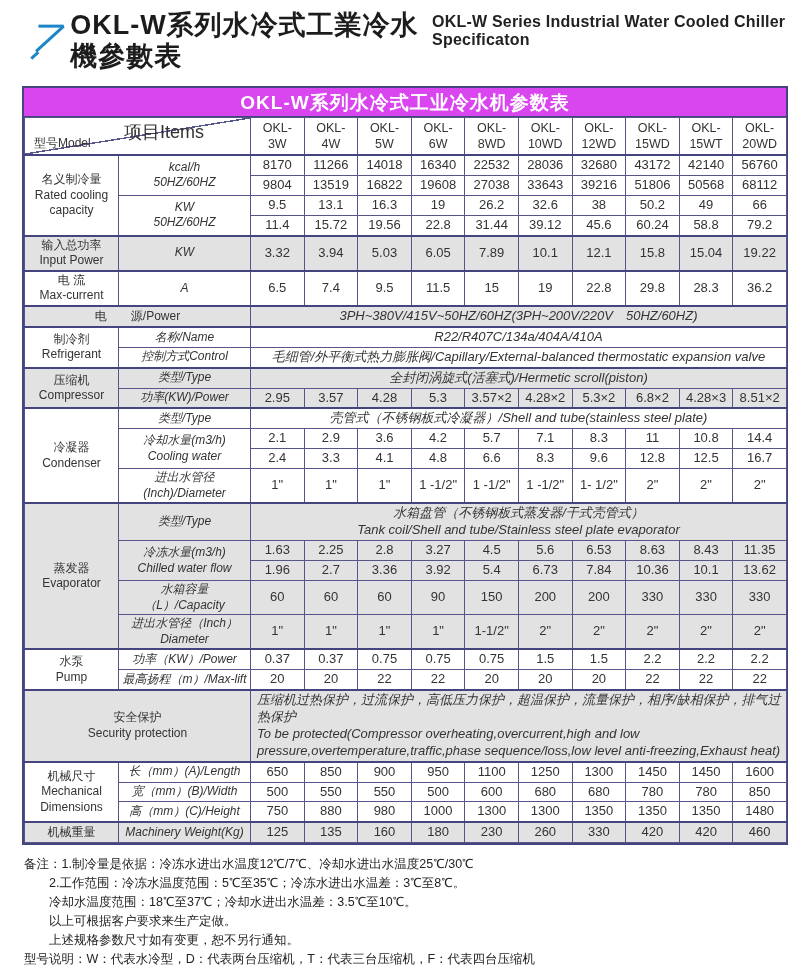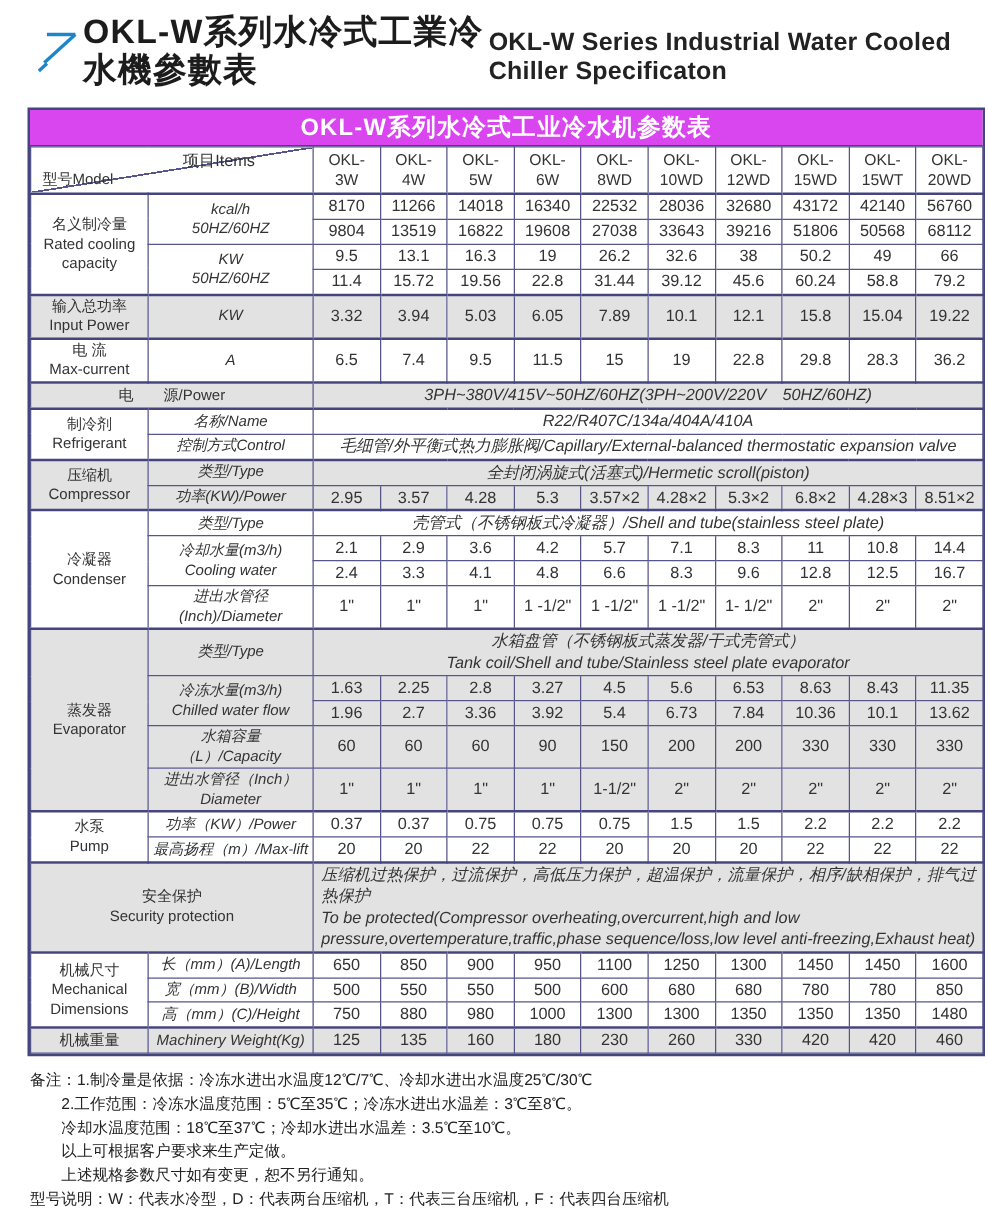--- a/index.html
+++ b/index.html
@@ -8,21 +8,21 @@
     width:790px; height:967px; overflow:hidden;
     background:#ffffff;
     font-family:"Liberation Sans", sans-serif;
     color:#2b2b2b;
   }
   
   .page-header { display:flex; align-items:flex-start; padding:10px 0 0 30px; }
   .logo { width:46px; height:52px; margin-right:4px; margin-top:4px; }
   .titles { display:flex; flex-direction:row; }
   .title-zh { font-size:27px; font-weight:bold; color:#1c1c1c; letter-spacing:1px; line-height:1.15; }
-  .title-en { font-size:20px; font-weight:bold; color:#222; margin-top:13px; letter-spacing:0.2px; }
+  .title-en { font-size:16px; font-weight:bold; color:#222; margin-top:3px; letter-spacing:0.2px; }
 
   
   .table-wrap { width:766px; margin:14px 0 0 22px; border:2px solid #45457d; }
   .table-title {
     height:29px; line-height:29px; text-align:center;
     background:#d946ef; color:#ffffff; font-size:19px; font-weight:bold;
     letter-spacing:1px; border-bottom:1px solid #45457d;
   }
   table { border-collapse:collapse; table-layout:fixed; width:762px; }
   td { border:1px solid #55558a; padding:1px 2px; text-align:center;
@@ -35,21 +35,21 @@
   .value-cell { font-size:13px; }
   .span-cell  { font-size:13px; white-space:pre-line;font-style:italic; }
   .span-cell.left { text-align:left; padding-left:6px; }
   
   .corner-td { padding:0; height:36px; }
   .corner-box { position:relative; width:100%; height:36px;
     background-image:linear-gradient(to bottom right,
       transparent calc(50% - 0.7px), #55558a calc(50% - 0.7px),
       #55558a calc(50% + 0.7px), transparent calc(50% + 0.7px)); }
   .corner-model { position:absolute; left:9px; bottom:3px; font-size:12px; }
-  .corner-items { position:absolute; right:46px; top:3px; font-size:13px; }
+  .corner-items { position:absolute; right:46px; top:3px; font-size:18px; }
   .model-cell { font-size:12.5px; font-weight:normal; white-space:pre-line; height:36px;margin-left:26px; }
 
   
   .notes { margin:10px 0 0 24px; font-size:12.5px; line-height:1.52; color:#222; }
   .notes div { white-space:pre-wrap; }
 </style>
 </head>
 <body>
 
 <div class="page-header">

